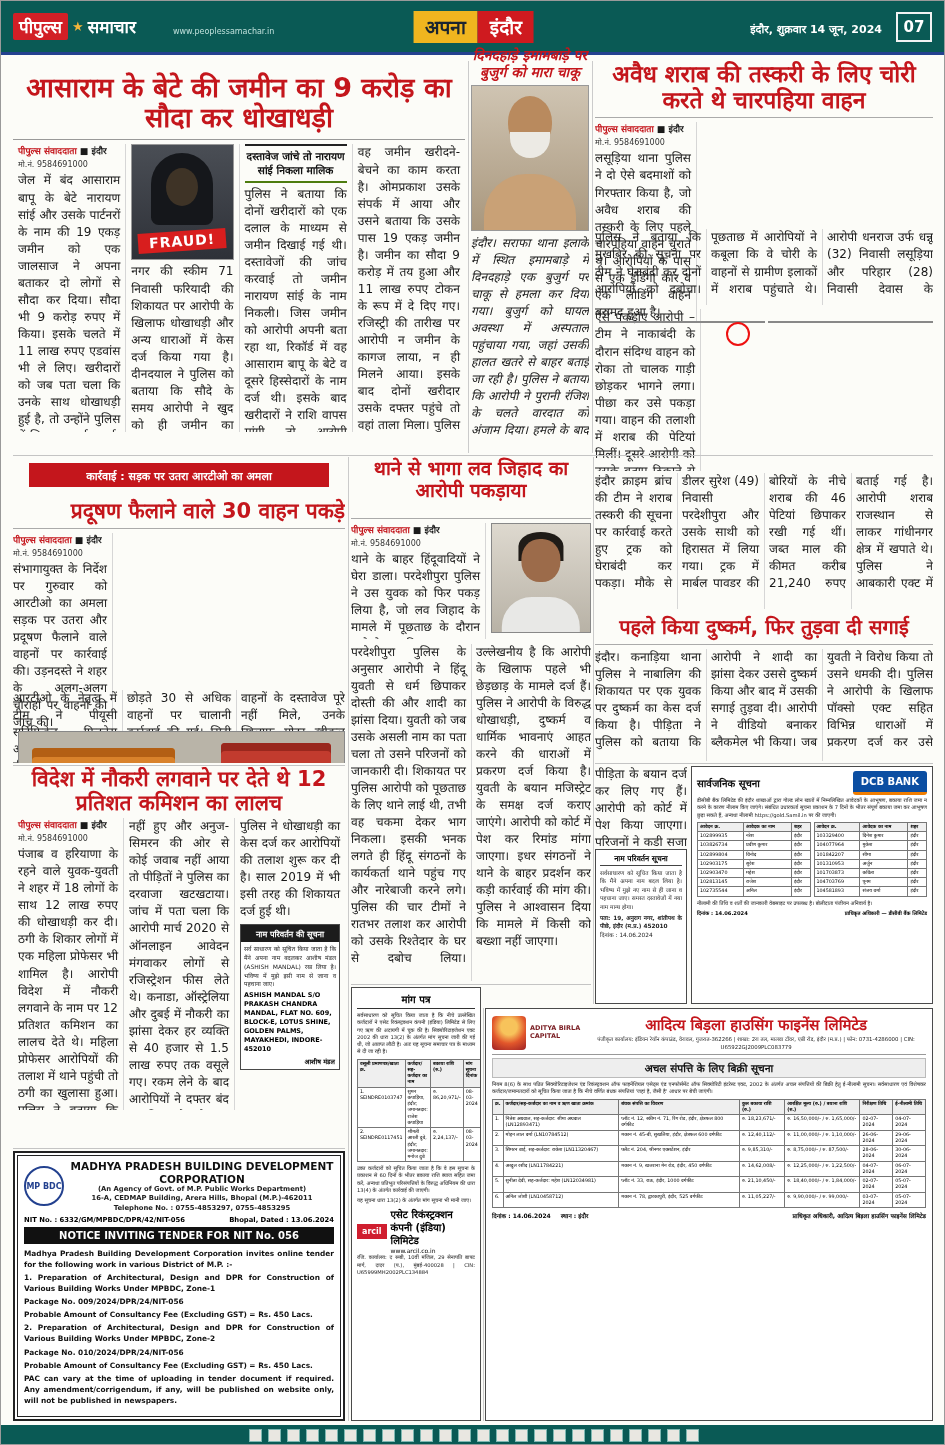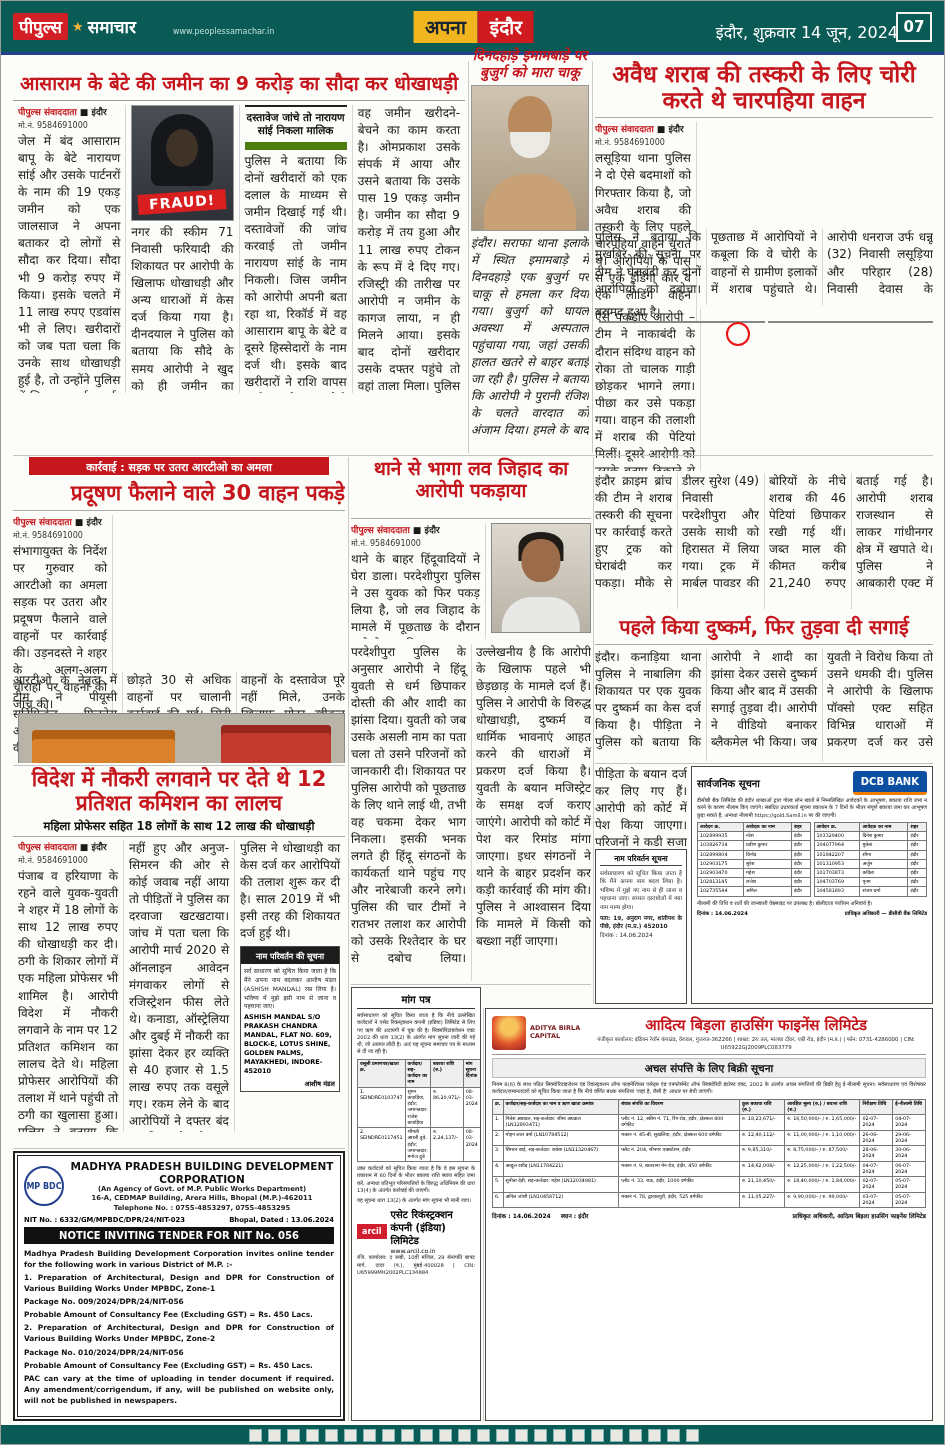--- a/index.html
+++ b/index.html
@@ -9,21 +9,21 @@
   
   .mast{left:0;top:0;width:945px;height:54px;background:#0a5a55;border-bottom:3px solid #23418f;}
   .brand{position:absolute;left:12px;top:12px;display:flex;align-items:center;}
   .brand .b1{background:#d21f26;color:#fff;font-weight:700;font-size:17px;padding:2px 6px;border-radius:2px;}
   .brand .bsep{color:#f2b43b;font-size:13px;margin:0 4px;}
   .brand .b2{color:#fff;font-weight:700;font-size:17px;}
   .site{position:absolute;left:172px;top:26px;font-size:8px;color:#bfe0db;}
   .sectag{position:absolute;left:50%;top:10px;transform:translateX(-50%);display:flex;}
   .tag-y{background:#f0b51f;color:#1a2430;font-weight:800;font-size:19px;padding:3px 12px;}
   .tag-r{background:#cf1a1f;color:#fff;font-weight:800;font-size:19px;padding:3px 12px;}
-  .dateline{position:absolute;right:48px;top:20px;color:#fff;font-size:16px;font-weight:400;}
+  .dateline{position:absolute;right:64px;top:20px;color:#fff;font-size:11px;font-weight:700;}
   .pagenum{position:absolute;right:14px;top:11px;width:36px;height:30px;border:2px solid #f2f2f2;color:#fff;font-weight:800;font-size:15px;display:flex;align-items:center;justify-content:center;}
   
   .hl{color:#c4161c;font-weight:700;}
   .bt{font-size:12px;line-height:1.42;text-align:justify;color:#191919;}
   .bt5{font-size:5.2px;line-height:1.4;text-align:justify;color:#1d1d1d;}
   .bt55{font-size:5.8px;line-height:1.45;text-align:justify;color:#1d1d1d;}
   .byline{font-size:9px;font-weight:700;color:#1a1a1a;margin-bottom:3px;}
   .byline .rep{color:#c4161c;}
   .byline .mob{display:block;font-weight:400;font-size:8px;color:#333;margin-top:1px;}
   .kicker{color:#fff;font-weight:700;display:flex;align-items:center;justify-content:center;}
@@ -32,29 +32,29 @@
   .hr{position:absolute;height:1px;background:#c4c4c4;}
   .notice{border:1px solid #4a4a4a;background:#fff;}
   table.nt{width:100%;border-collapse:collapse;}
   table.nt th,table.nt td{border:1px solid #777;padding:1px 2px;vertical-align:top;text-align:left;font-weight:400;}
   table.nt th{font-weight:700;background:#efefef;}
   .t5 th,.t5 td{font-size:4.8px;line-height:1.3;}
   .t48 th,.t48 td{font-size:4.8px;line-height:1.3;}
   
   .sec-a{left:12px;top:60px;width:452px;height:392px;}
   .k-dark{width:310px;height:20px;margin:0 auto;background:#2b2b2b;font-size:11.5px;}
-  .a-head{font-size:19px;line-height:1.12;text-align:center;padding:12px 2px 6px;border-bottom:1px solid #999;}
+  .a-head{font-size:27px;line-height:1.12;text-align:center;padding:12px 2px 6px;border-bottom:1px solid #999;}
   .a-cols{height:288px;margin-top:4px;}
   .acol{flex:1;overflow:hidden;padding:0 5px;}
   .acol + .acol{border-left:1px solid #d6d6d6;}
   .photo-fraud{height:116px;background:linear-gradient(180deg,#4a4e55,#2e3138);position:relative;margin-bottom:3px;border:1px solid #999;}
   .hood{position:absolute;left:50%;top:8px;transform:translateX(-50%);width:62px;height:72px;background:#15171b;border-radius:32px 32px 8px 8px;}
   .hood:after{content:"";position:absolute;left:50%;top:15px;transform:translateX(-50%);width:32px;height:38px;background:#3e3326;border-radius:50%;}
   .fraud-tag{position:absolute;left:6px;right:6px;bottom:8px;background:#d81e1e;color:#fff;font-weight:800;font-size:14px;text-align:center;transform:rotate(-4deg);padding:2px 0;letter-spacing:1px;}
-  .inset-head{border-top:2px solid #222;border-bottom:8px solid #4d7c0f;padding:4px 1px;margin-bottom:3px;font-size:10.5px;font-weight:800;color:#111;text-align:center;line-height:1.25;}
+  .inset-head{border-top:2px solid #222;border-bottom:2px solid #4d7c0f;padding:4px 1px;margin-bottom:3px;font-size:10.5px;font-weight:800;color:#111;text-align:center;line-height:1.25;}
   
   .sec-b{left:470px;top:46px;width:118px;height:392px;font-style:italic;}
   .b-head{font-size:14px;line-height:1.2;text-align:center;margin-bottom:4px;}
   .photo-elder{height:146px;background:linear-gradient(180deg,#cfc4b2,#a9977d);position:relative;border:1px solid #999;margin-bottom:4px;}
   .photo-elder .head{position:absolute;left:50%;top:10px;transform:translateX(-50%);width:44px;height:52px;background:#b98a5e;border-radius:50% 50% 46% 46%;}
   .photo-elder .beard{position:absolute;left:50%;top:46px;transform:translateX(-50%);width:40px;height:26px;background:#eceae4;border-radius:0 0 20px 20px;}
   .photo-elder .torso{position:absolute;bottom:0;left:50%;transform:translateX(-50%);width:92px;height:56px;background:#c9a176;border-radius:42px 42px 0 0;}
   .sec-b .bt{height:178px;}
   
   .sec-c{left:594px;top:60px;width:338px;height:410px;}
@@ -77,21 +77,21 @@
   .d-head{font-size:16.5px;line-height:1.15;text-align:center;}
   .d-sub{font-size:10px;font-weight:800;color:#111;text-align:center;margin:2px 0 3px;}
   .d-row{gap:4px;margin-bottom:3px;}
   .photo-marble{width:82px;height:96px;flex:none;position:relative;border:1px solid #888;background:repeating-linear-gradient(180deg,#cfcdc8 0 12px,#b5b2ac 12px 24px);}
   .photo-marble:before{content:"";position:absolute;inset:56% 10% 8% 10%;background:#8b8f96;border-radius:4px;}
   .d-row .bt{flex:1;}
   .sec-cx{left:594px;top:472px;width:338px;height:136px;}
   .ccols4{height:100%;column-count:4;column-gap:10px;column-rule:1px solid #d6d6d6;}
   
   .sec-e{left:12px;top:456px;width:332px;height:306px;}
-  .k-red{width:300px;height:18px;margin:0 auto;background:#c4161c;font-size:11px;}
+  .k-red{width:300px;height:24px;margin:6px auto;background:#c4161c;font-size:11px;}
   .e-head{font-size:21px;text-align:right;padding:3px 0 4px;border-bottom:1px solid #aaa;}
   .e-row{height:152px;margin-top:4px;}
   .e-lead{width:100px;padding-right:5px;border-right:1px solid #d6d6d6;overflow:hidden;}
   .e-photo-wrap{flex:1;padding-left:5px;}
   .photo-buses{height:132px;position:relative;border:1px solid #888;background:linear-gradient(180deg,#b9b4a8 55%,#8e8a80);}
   .bus1{position:absolute;left:4%;top:12%;width:44%;height:46%;background:#d9822b;border-radius:4px;box-shadow:inset 0 9px 0 #b35f14;}
   .bus2{position:absolute;right:4%;top:8%;width:34%;height:42%;background:#c23b2e;border-radius:4px;box-shadow:inset 0 8px 0 #99271d;}
   .people{position:absolute;bottom:5%;left:0;right:0;height:28%;background:repeating-linear-gradient(90deg,#3a3a3a 0 6px,transparent 6px 16px);opacity:.5;}
   .cap{font-size:7.5px;font-weight:700;color:#111;line-height:1.3;margin-top:2px;}
   .e-band{height:96px;margin-top:5px;column-count:3;column-gap:10px;column-rule:1px solid #d6d6d6;}
@@ -315,21 +315,20 @@
   </section>
 
   <section class="abs sec-g">
     <h1 class="hl g-head">पहले किया दुष्कर्म, फिर तुड़वा दी सगाई</h1>
     <div class="g-band bt">इंदौर। कनाड़िया थाना पुलिस ने नाबालिग की शिकायत पर एक युवक पर दुष्कर्म का केस दर्ज किया है। पीड़िता ने पुलिस को बताया कि आरोपी ने शादी का झांसा देकर उससे दुष्कर्म किया और बाद में उसकी सगाई तुड़वा दी। आरोपी ने वीडियो बनाकर ब्लैकमेल भी किया। जब युवती ने विरोध किया तो उसने धमकी दी। पुलिस ने आरोपी के खिलाफ पॉक्सो एक्ट सहित विभिन्न धाराओं में प्रकरण दर्ज कर उसे हिरासत में ले लिया है। मामले की जांच जारी है।</div>
   </section>
   <div class="abs g-extra bt">पीड़िता के बयान दर्ज कर लिए गए हैं। आरोपी को कोर्ट में पेश किया जाएगा। परिजनों ने कड़ी सजा की मांग की है।</div>
 
   <section class="abs sec-h">
     <h1 class="hl h-head">विदेश में नौकरी लगवाने पर देते थे 12 प्रतिशत कमिशन का लालच</h1>
-    <div class="h-sub">महिला प्रोफेसर सहित 18 लोगों के साथ 12 लाख की धोखाधड़ी</div>
     <div class="h-cols colrow">
       <div class="hcol">
         <div class="byline">
           <span class="rep">पीपुल्स संवाददाता</span>
           <span>■</span>
           <span>इंदौर</span>
           <span class="mob">मो.नं. 9584691000</span>
         </div>
         <div class="bt">पंजाब व हरियाणा के रहने वाले युवक-युवती ने शहर में 18 लोगों के साथ 12 लाख रुपए की धोखाधड़ी कर दी। ठगी के शिकार लोगों में एक महिला प्रोफेसर भी शामिल है। आरोपी विदेश में नौकरी लगवाने के नाम पर 12 प्रतिशत कमिशन का लालच देते थे। महिला प्रोफेसर आरोपियों की तलाश में थाने पहुंची तो ठगी का खुलासा हुआ। पुलिस ने बताया कि गिरोह ने बाकायदा ऑफिस खोल रखा था।</div>
       </div>
@@ -352,21 +351,21 @@
     <div class="i-head colrow">
       <div class="mp-logo">MP BDC</div>
       <div class="i-head-txt">
         <div class="i-org">MADHYA PRADESH BUILDING DEVELOPMENT CORPORATION</div>
         <div class="i-sub">(An Agency of Govt. of M.P. Public Works Department)</div>
         <div class="i-sub">16-A, CEDMAP Building, Arera Hills, Bhopal (M.P.)-462011</div>
         <div class="i-sub">Telephone No. : 0755-4853297, 0755-4853295</div>
       </div>
     </div>
     <div class="i-nit">
-      <span>NIT No. : 6332/GM/MPBDC/DPR/24/NIT-023</span>
+      <span>NIT No. : 6332/GM/MPBDC/DPR/42/NIT-056</span>
       <span>Bhopal, Dated : 13.06.2024</span>
     </div>
     <div class="i-bar">NOTICE INVITING TENDER FOR NIT No. 056</div>
     <div class="i-body">
       <p>Madhya Pradesh Building Development Corporation invites online tender for the following work in various District of M.P. :-</p>
       <p>1. Preparation of Architectural, Design and DPR for Construction of Various Building Works Under MPBDC, Zone-1</p>
       <p>Package No. 009/2024/DPR/24/NIT-056</p>
       <p>Probable Amount of Consultancy Fee (Excluding GST) = Rs. 450 Lacs.</p>
       <p>2. Preparation of Architectural, Design and DPR for Construction of Various Building Works Under MPBDC, Zone-2</p>
       <p>Package No. 010/2024/DPR/24/NIT-056</p>

